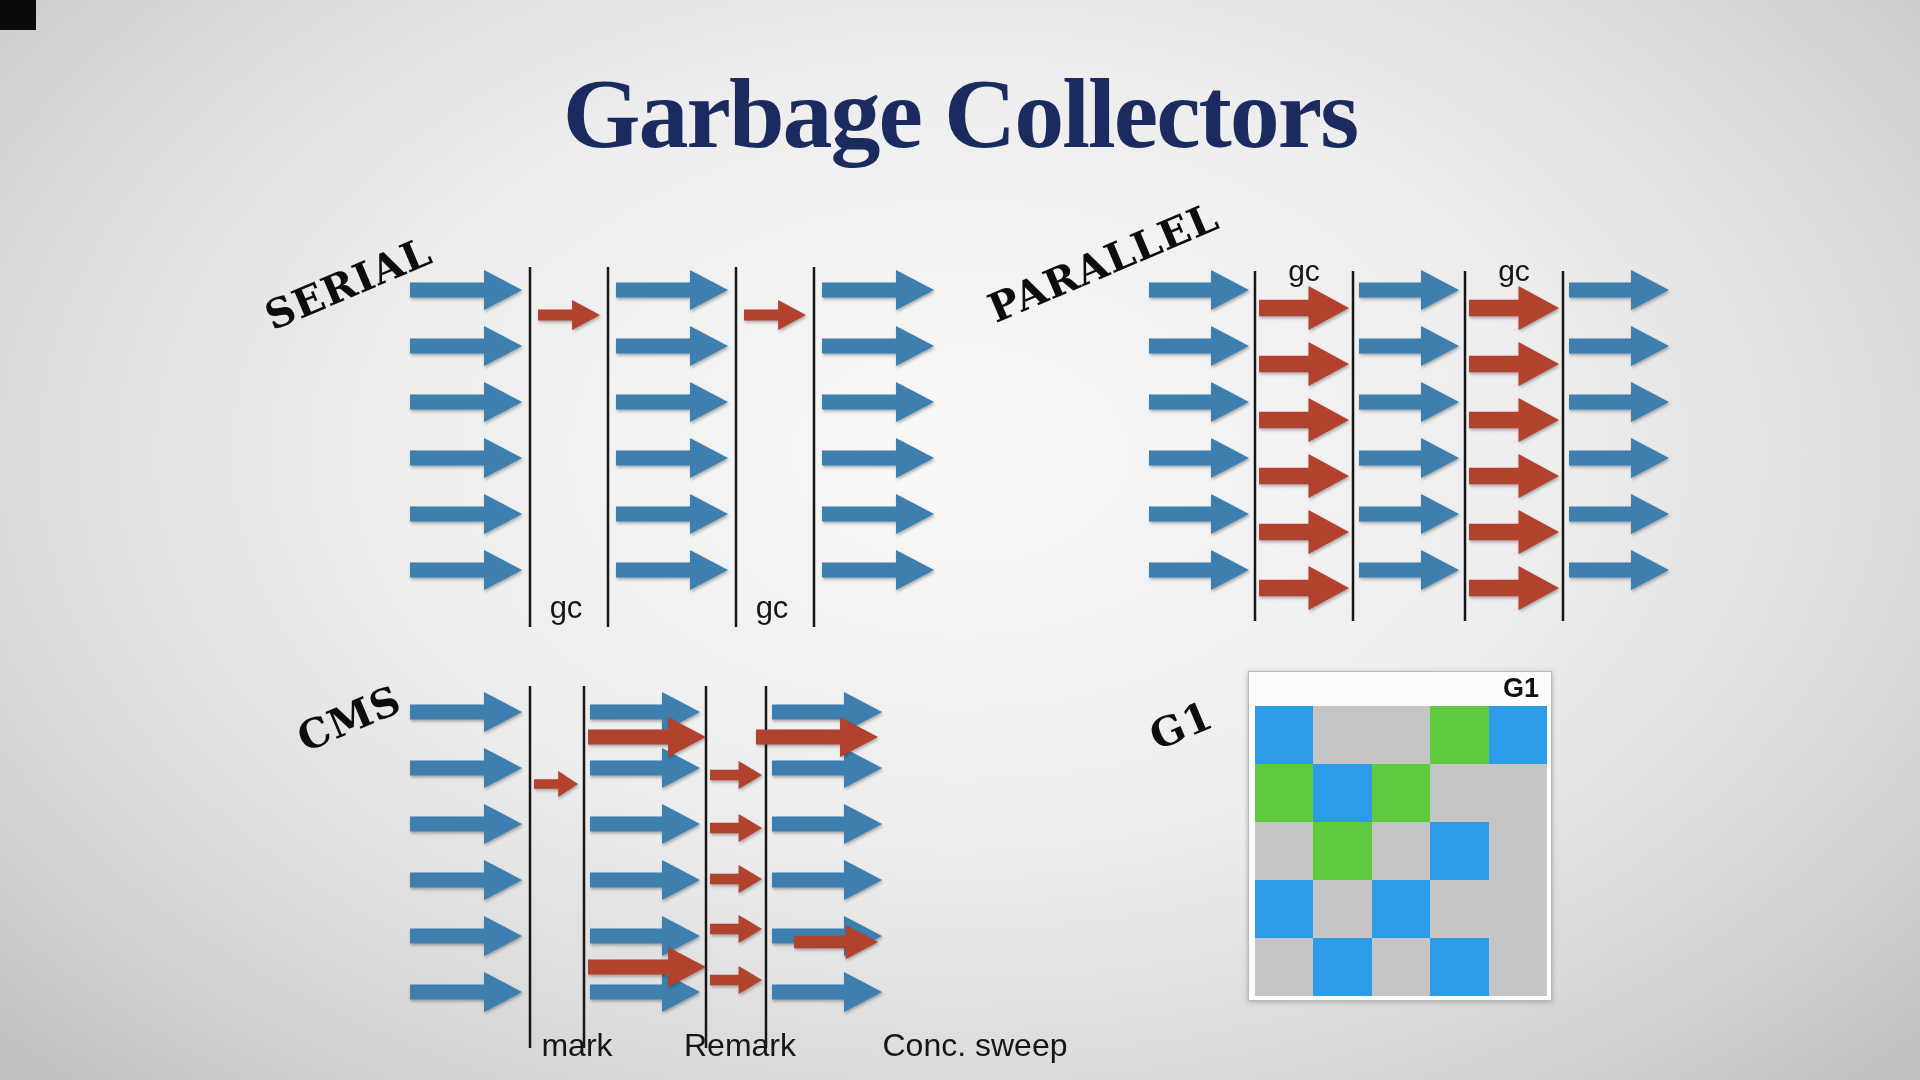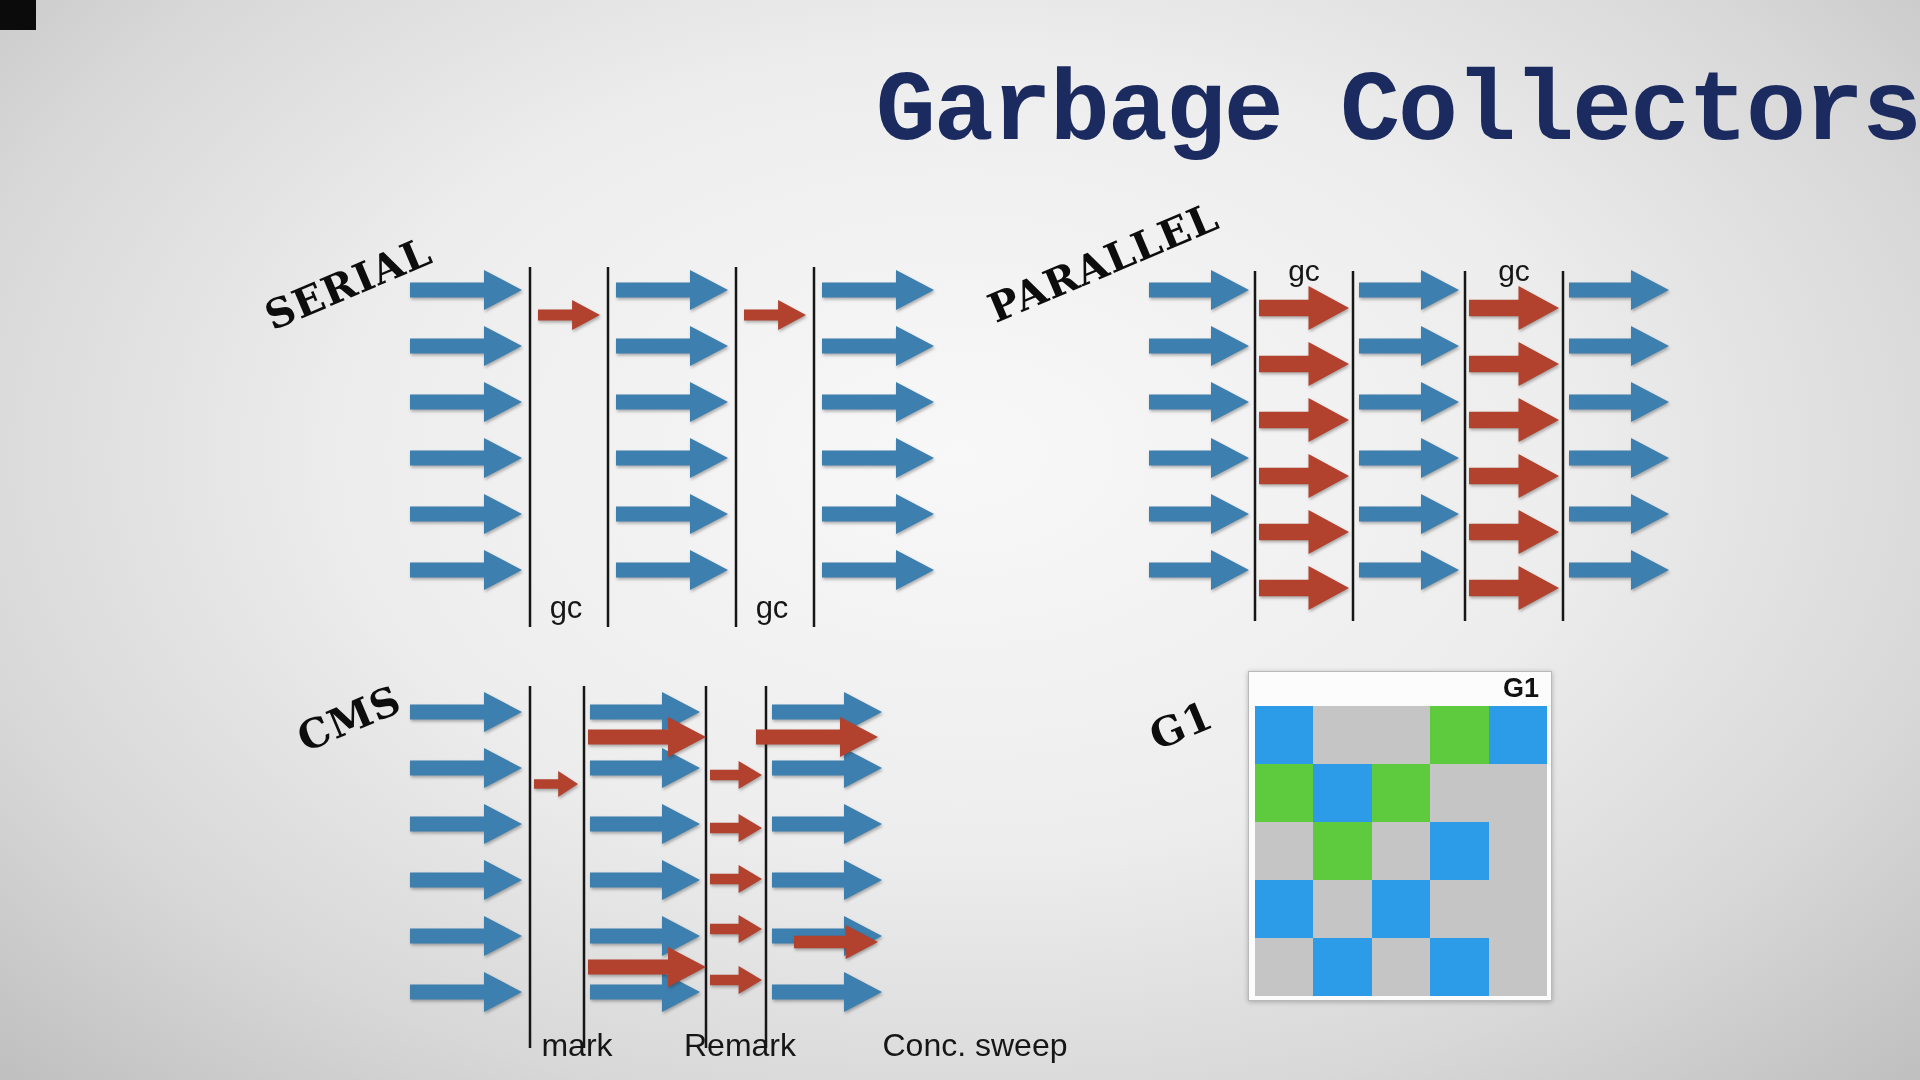--- a/index.html
+++ b/index.html
@@ -7,23 +7,23 @@
   body { font-family:"Liberation Sans", sans-serif; overflow:hidden; }
 
   .slide {
     position:relative; width:1920px; height:1080px;
     background: radial-gradient(ellipse at 50% 42%, #f8f8f8 0%, #ededed 45%, #d8d8d8 75%, #bfbfbf 100%);
   }
   .corner-mark {
     position:absolute; left:0; top:0; width:36px; height:30px; background:#0b0b0b;
   }
   .title {
-    position:absolute; top:56px; left:0; width:100%; text-align:right;
+    position:absolute; top:56px; left:0; width:100%; text-align:center;
     font-size:100px; font-weight:bold; letter-spacing:-2px;
-    font-family:Liberation Mono, monospace;
+    font-family:Liberation Serif, serif;
   }
   .rot-label {
     position:absolute; transform:translate(-50%,-50%) rotate(-23deg);
     font-family:"DejaVu Serif", serif; font-weight:bold;
     font-size:40px; color:#0d0d0d; letter-spacing:1px; white-space:nowrap;
   }
   .rot-serial   { left:348px;  top:283px; }
   .rot-parallel { left:1103px; top:262px; }
   .rot-cms      { left:349px;  top:718px; }
   .rot-g1       { left:1181px; top:725px; }

